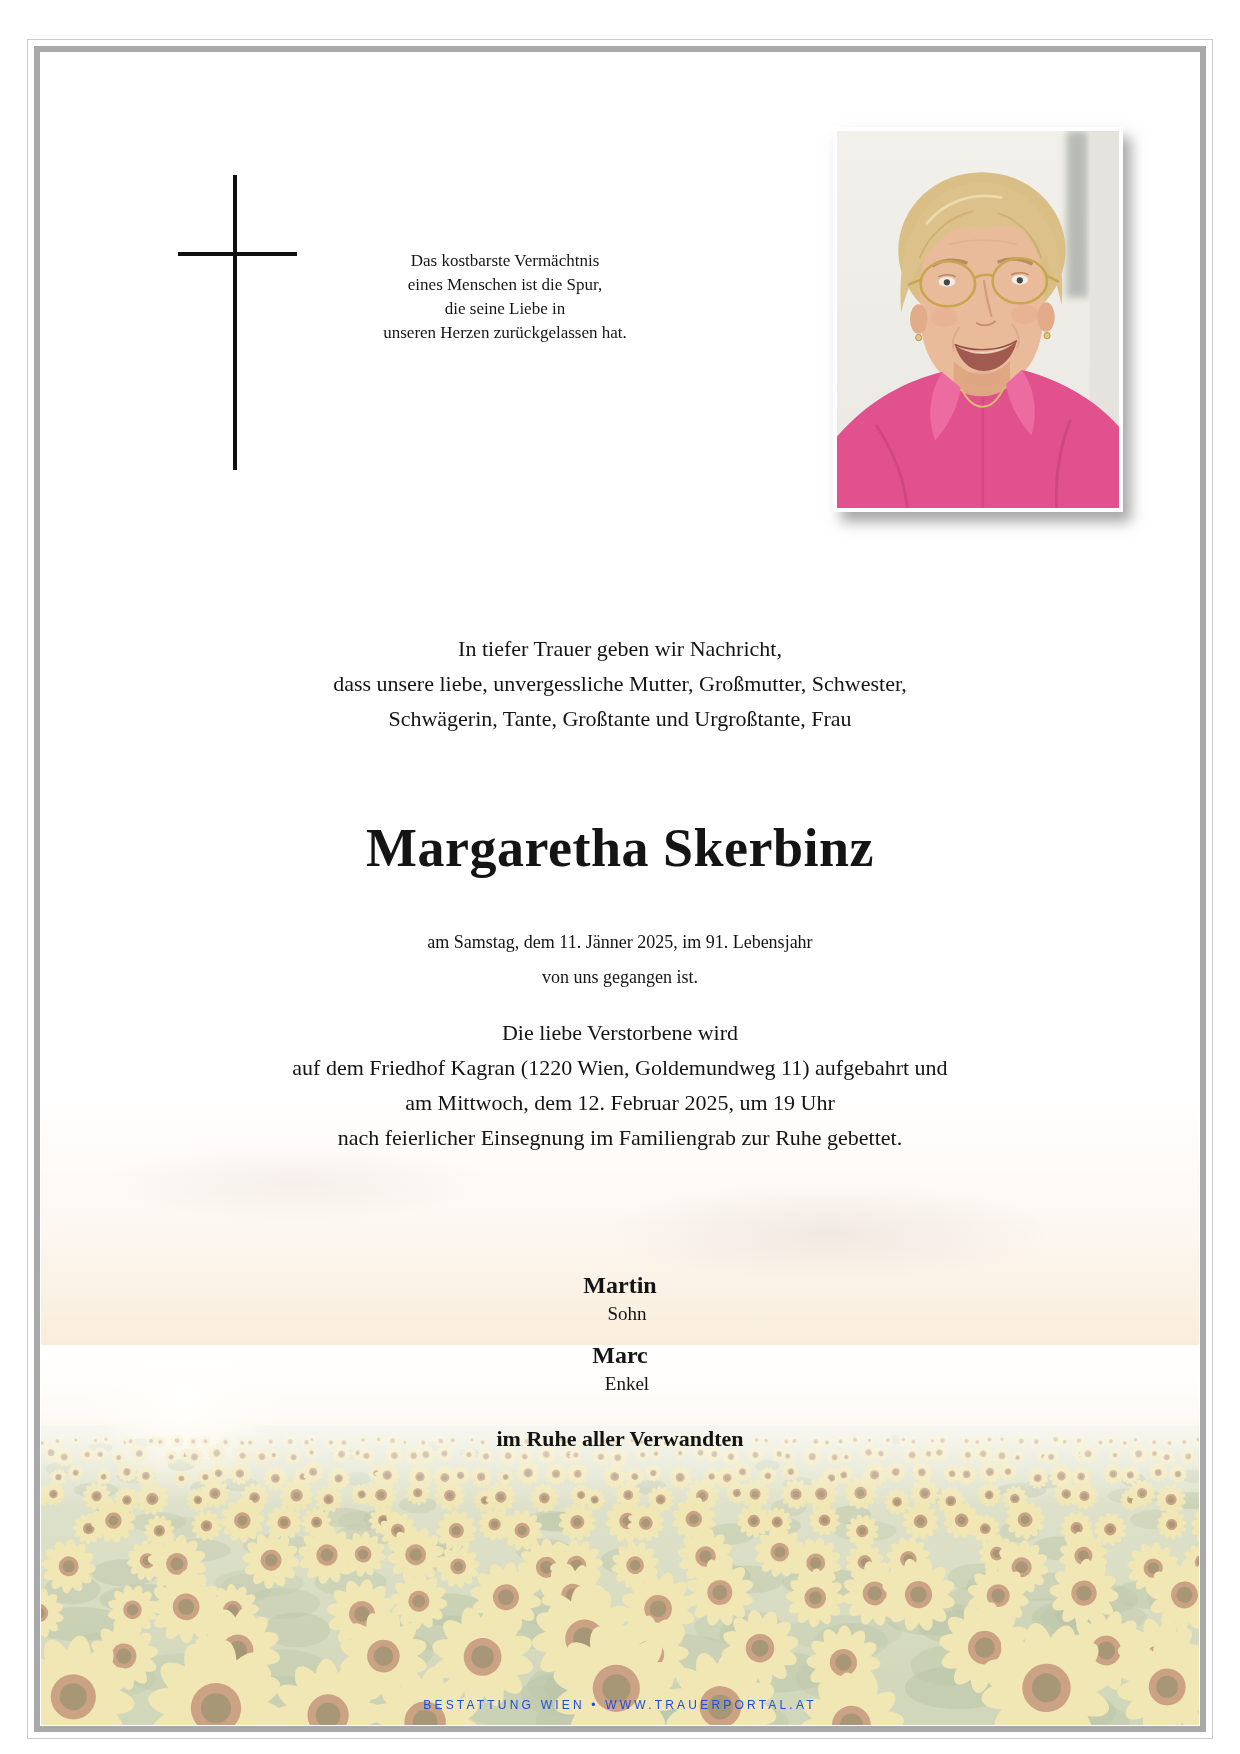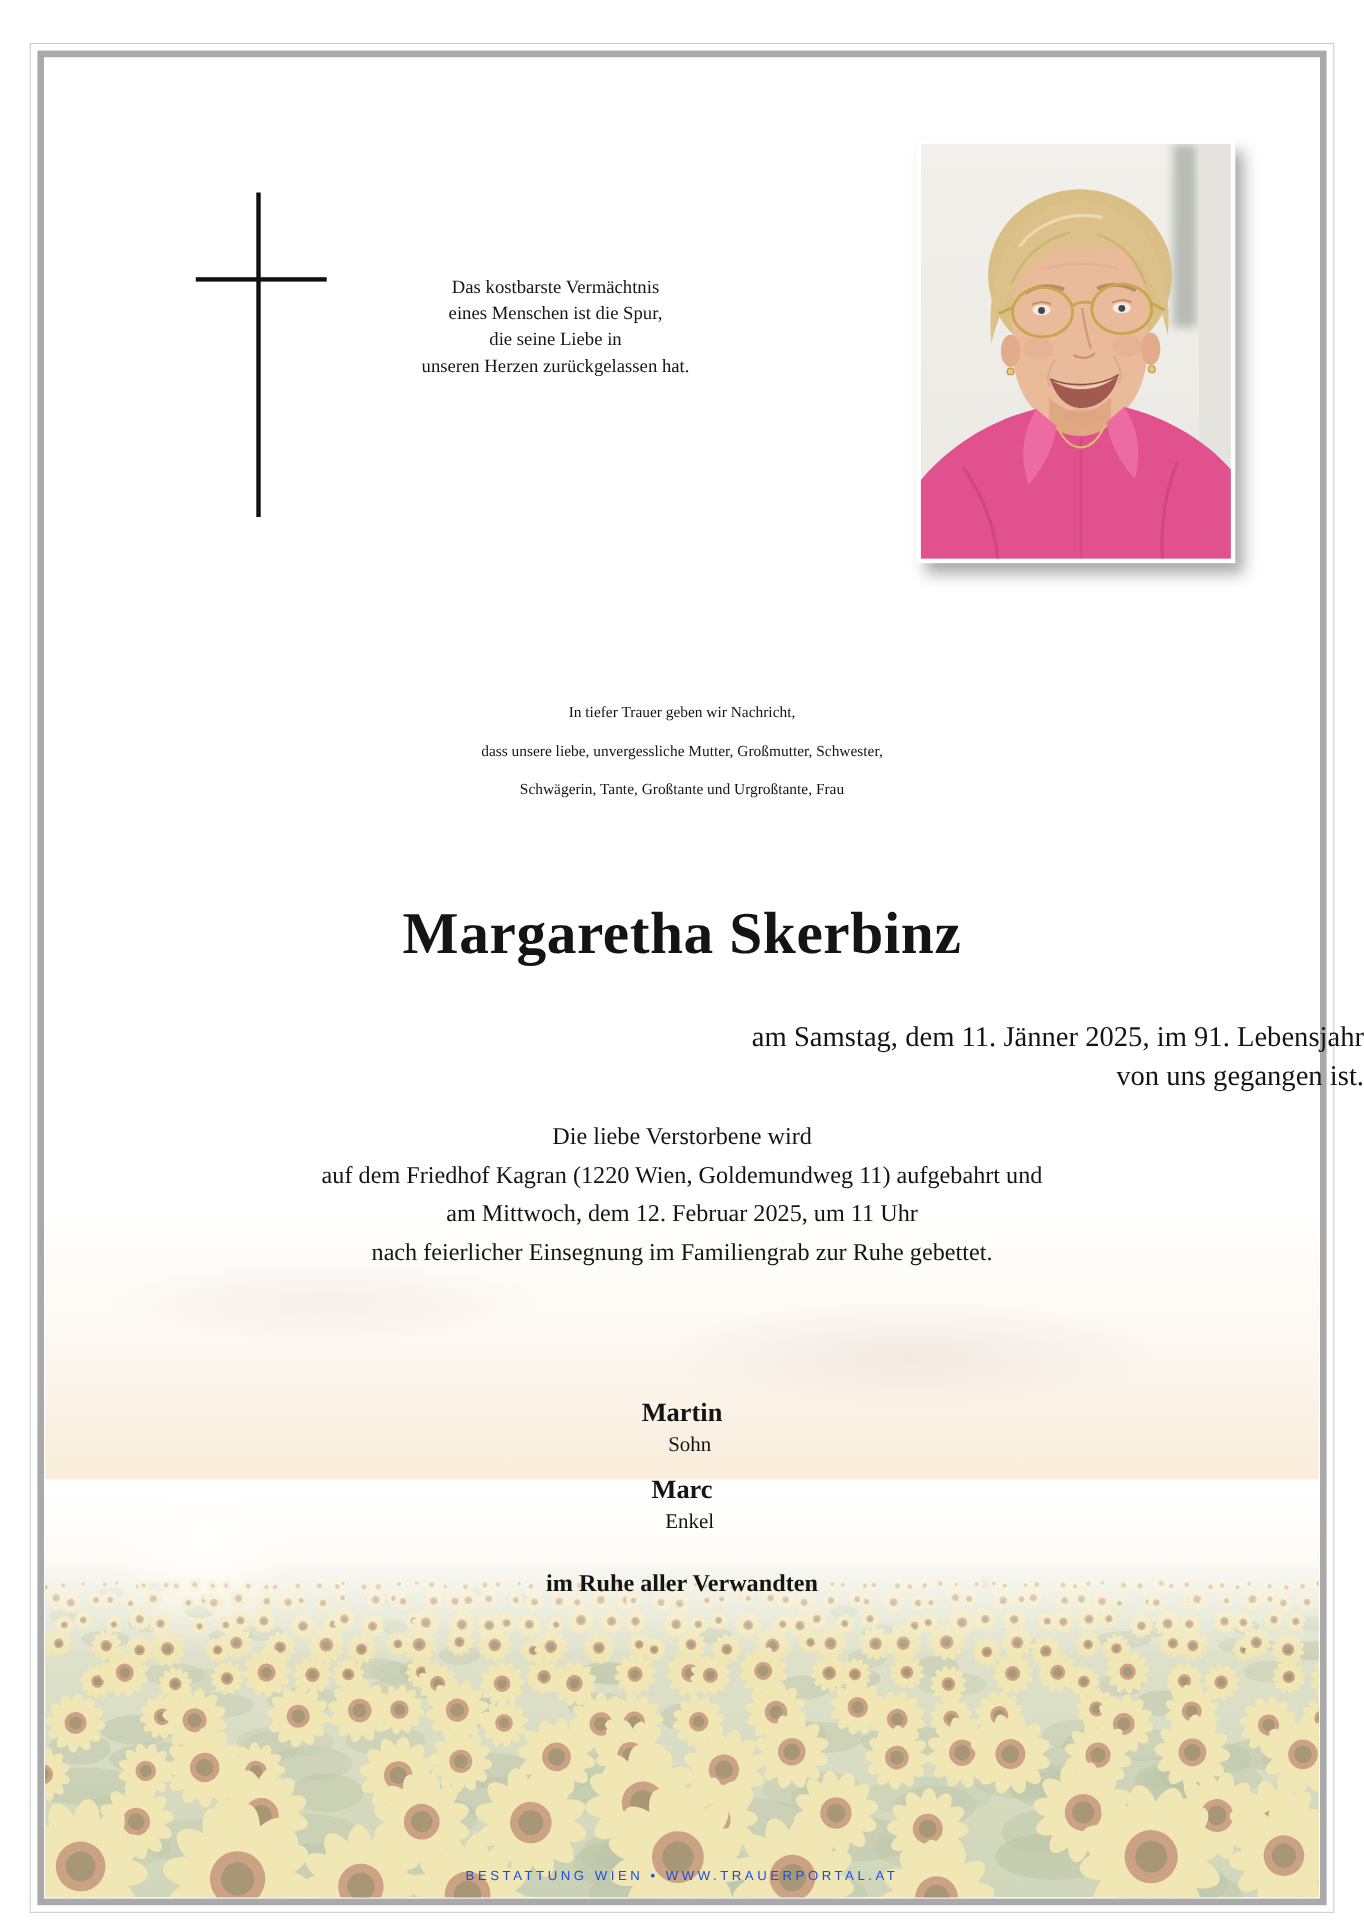--- a/index.html
+++ b/index.html
@@ -26,24 +26,24 @@
   
   .quote{position:absolute;left:298px;top:237px;width:414px;text-align:center;
          font-size:17px;line-height:24px;color:#161616;}
   .quote span{display:block;}
   
   .photo{position:absolute;left:833px;top:115px;width:282px;height:377px;background:#fff;
          padding:4px;box-shadow:8px 10px 13px rgba(95,95,95,.55);}
   .photo svg{display:block;width:100%;height:100%;}
   
   .tblock{position:absolute;left:0;width:100%;text-align:center;z-index:2;}
-  .announcement{top:619px;font-size:14px;line-height:35px;}
+  .announcement{top:619px;font-size:22px;line-height:35px;}
   .announcement span{display:block;}
   .name{top:806px;font-size:54px;line-height:60px;font-weight:bold;letter-spacing:.5px;}
-  .death{top:913px;font-size:26px;line-height:35px;text-align:right;}
+  .death{top:913px;font-size:18px;line-height:35px;}
   .death span{display:block;}
   .burial{top:1003px;font-size:22px;line-height:35px;}
   .burial span{display:block;}
   .mourner .m-name{font-size:24px;line-height:30px;font-weight:bold;text-align:center;}
   .mourner .m-rel{font-size:19px;line-height:27px;padding-left:14px;}
   .mourner-1{top:1258px;}
   .mourner-2{top:1328px;}
   .closing{top:1412px;font-size:22px;line-height:30px;font-weight:bold;}
   .footer{top:1686px;font-family:"Liberation Sans","DejaVu Sans",sans-serif;
           font-size:12px;letter-spacing:3.2px;color:#1d4ed8;z-index:3;}
@@ -635,21 +635,21 @@
   <div class="tblock name">Margaretha Skerbinz</div>
 
   <div class="tblock death">
     <span>am Samstag, dem 11. Jänner 2025, im 91. Lebensjahr</span>
     <span>von uns gegangen ist.</span>
   </div>
 
   <div class="tblock burial">
     <span>Die liebe Verstorbene wird</span>
     <span>auf dem Friedhof Kagran (1220 Wien, Goldemundweg 11) aufgebahrt und</span>
-    <span>am Mittwoch, dem 12. Februar 2025, um 11 Uhr</span>
+    <span>am Mittwoch, dem 12. Februar 2025, um 19 Uhr</span>
     <span>nach feierlicher Einsegnung im Familiengrab zur Ruhe gebettet.</span>
   </div>
 
   <div class="tblock mourner mourner-1">
     <div class="m-name">Martin</div>
     <div class="m-rel">Sohn</div>
   </div>
   <div class="tblock mourner mourner-2">
     <div class="m-name">Marc</div>
     <div class="m-rel">Enkel</div>

